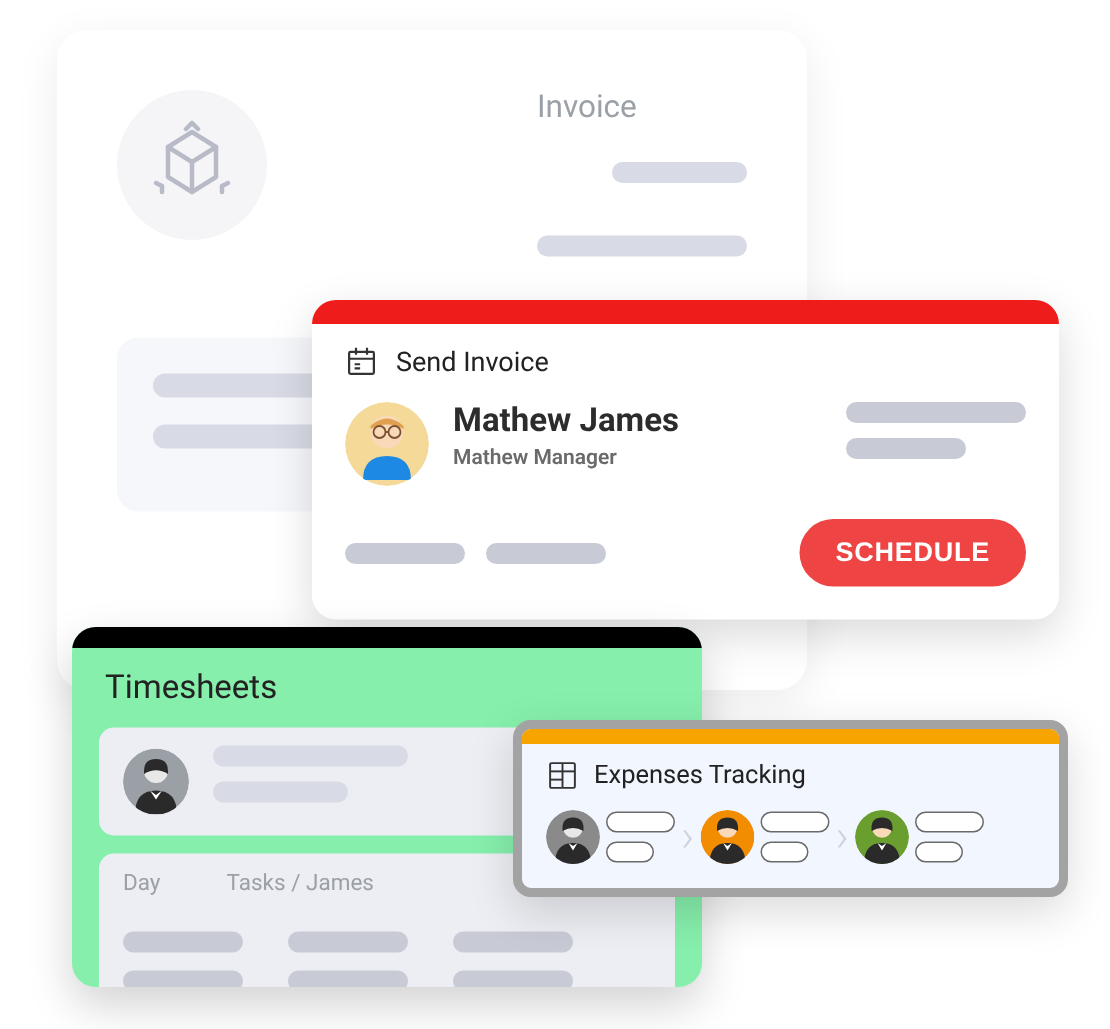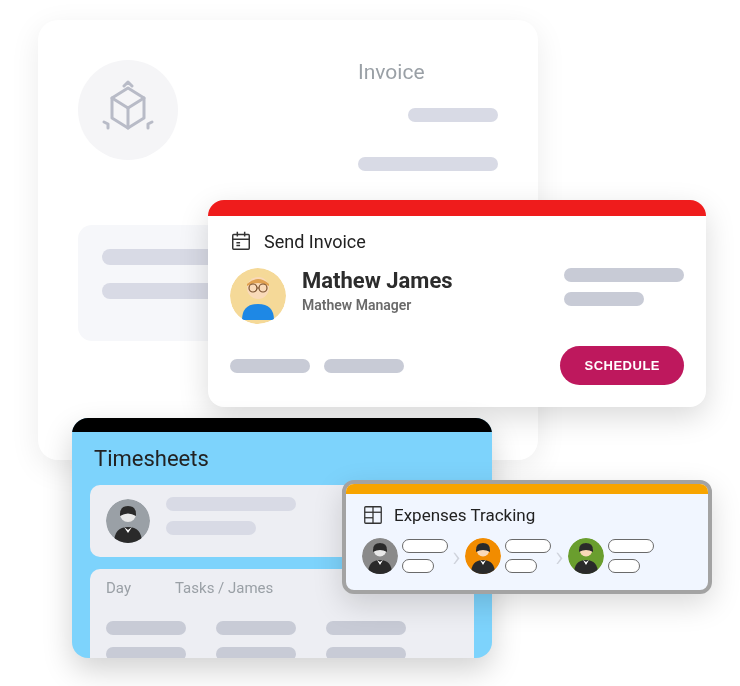--- a/index.html
+++ b/index.html
@@ -93,39 +93,39 @@
     .send-invoice-right { margin-left: auto; text-align: right; }
     .send-invoice-right .ph { display: block; margin-bottom: 10px; background: #c8cbd6; }
 
     .send-invoice-footer {
       display: flex; align-items: center;
       padding: 10px 22px 22px 22px;
       gap: 14px;
     }
     .schedule-btn {
       margin-left: auto;
-      background: #be185d;
+      background: #ef4444;
       color: #fff;
       font-weight: 800;
-      font-size: 13px;
+      font-size: 18px;
       letter-spacing: 0.5px;
       border: none;
       border-radius: 999px;
       padding: 12px 24px;
       cursor: pointer;
     }
 
     
     .timesheets-card {
       position: absolute;
-      left: 72px;
+      left: 48px;
       top: 418px;
       width: 420px;
       height: 240px;
-      background: #7dd3fc;
+      background: #86efac;
       border-radius: 16px;
       box-shadow: 0 12px 30px rgba(0,0,0,0.18);
       overflow: hidden;
     }
     .timesheets-bar { height: 14px; background: #000; }
     .timesheets-title {
       font-size: 22px;
       color: #222;
       padding: 14px 22px 14px 22px;
     }
@@ -151,21 +151,21 @@
     .ts-row { display: flex; gap: 30px; margin-bottom: 12px; }
     .ts-cell { width: 80px; height: 14px; background: #c8cbd6; border-radius: 10px; }
 
     
     .expenses-card {
       position: absolute;
       left: 342px;
       top: 480px;
       width: 370px;
       background: #f1f6ff;
-      border: 4px solid #a3a3a3;
+      border: 6px solid #a3a3a3;
       border-radius: 12px;
       box-shadow: 0 10px 30px rgba(0,0,0,0.15);
       overflow: hidden;
       text-align: center;
     }
     .expenses-bar { height: 10px; background: #f7a400; }
     .expenses-title {
       display: flex; align-items: center;
       padding: 10px 16px 6px 16px;
       gap: 10px;

